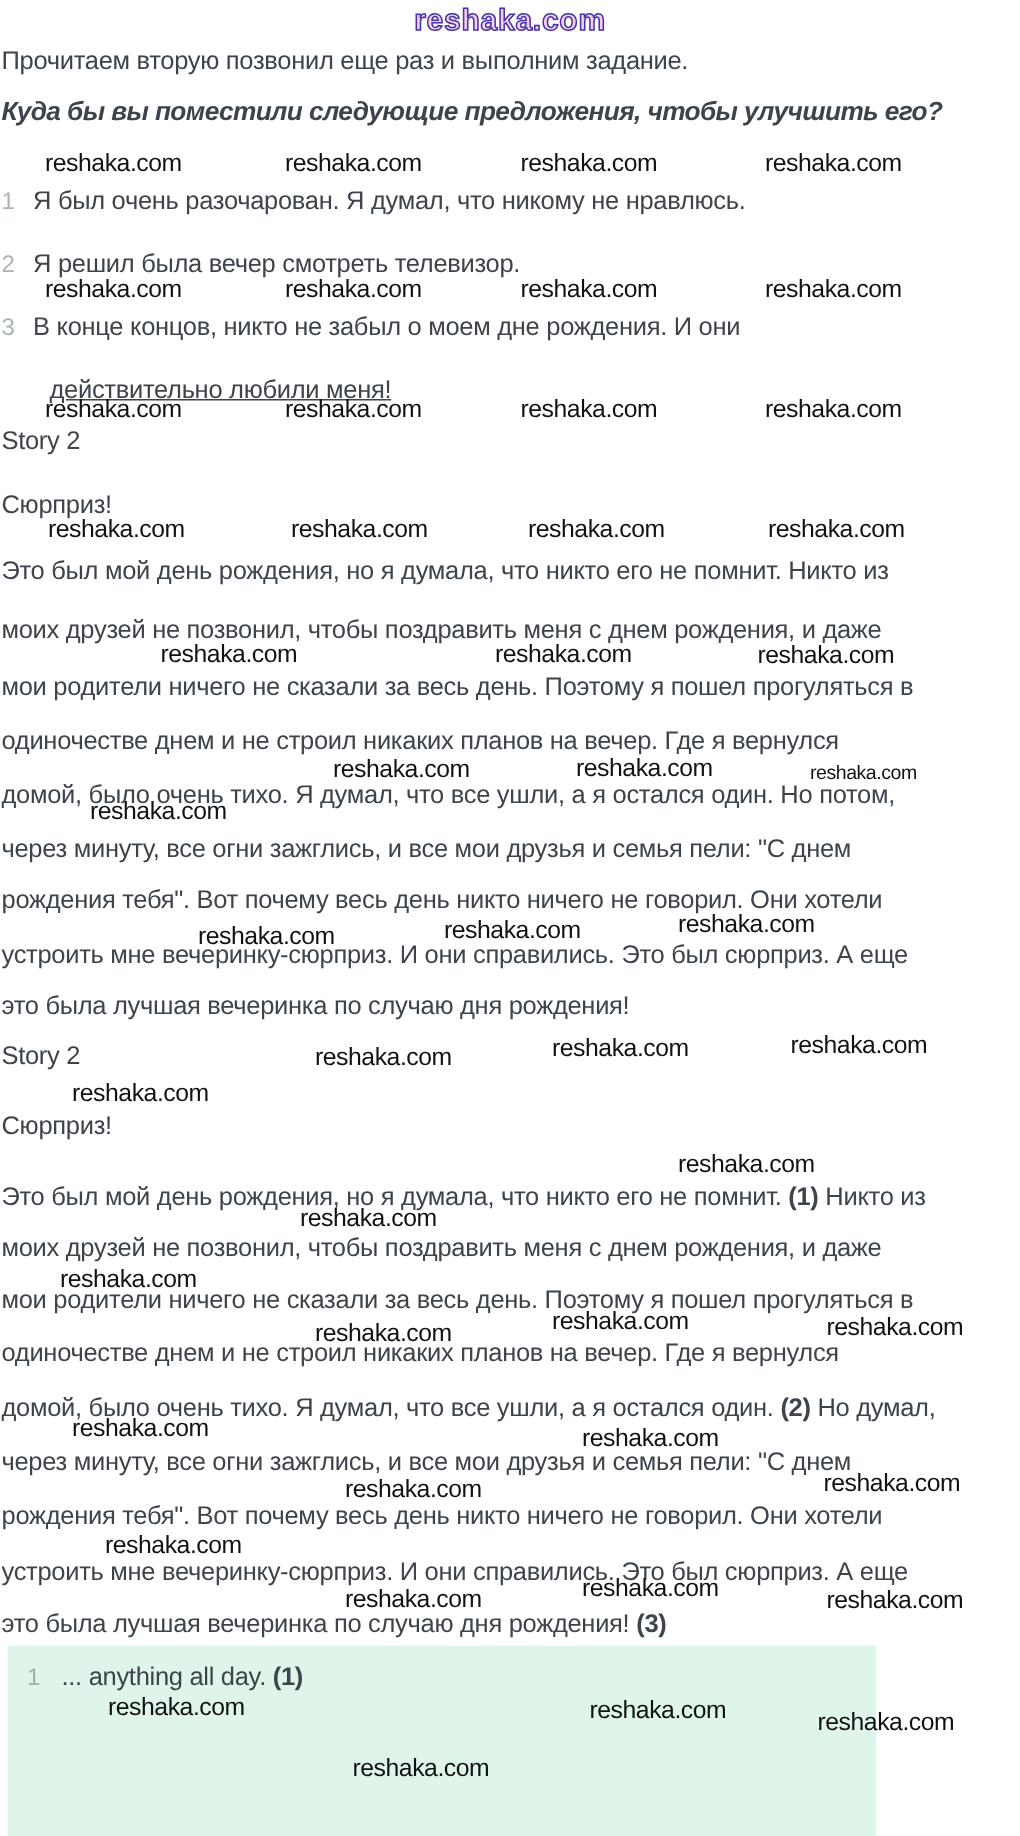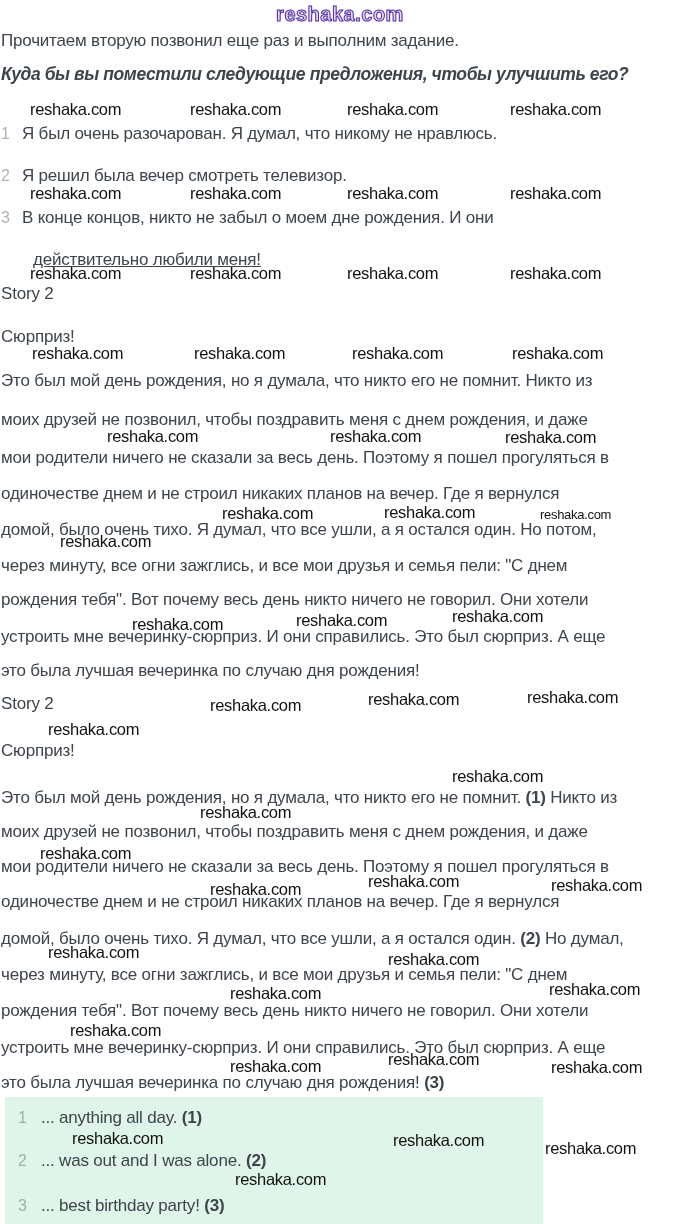--- a/index.html
+++ b/index.html
@@ -22,21 +22,21 @@
     font-size:16.5px;color:#121212;letter-spacing:-0.3px;
   }
   .wm.sm{font-size:13px;}
   .logo{
     position:absolute;top:3px;left:0;right:0;text-align:center;
     font-size:20px;font-weight:700;letter-spacing:0.5px;
     color:#f7cde9;-webkit-text-stroke:1px #4336a5;
     text-shadow:0 0 1px #c95fd0;
   }
   .answer-box{
-    position:absolute;top:1097px;left:5px;width:538px;height:127px;
+    position:absolute;top:1097px;left:5px;width:579px;height:127px;
     background:#e0f5ea;
   }
   .answer{
     position:absolute;white-space:nowrap;left:13px;
     font-size:17px;color:#3d444b;letter-spacing:-0.2px;
   }
   .answer .num{width:23px;color:#9db3a6;}
   b{font-weight:700;}
 </style>
 </head>
@@ -71,22 +71,20 @@
 <div class="line para" style="top:857px"><span>мои родители ничего не сказали за весь день. Поэтому я пошел прогуляться в</span></div>
 <div class="line para" style="top:892px"><span>одиночестве днем и не строил никаких планов на вечер. Где я вернулся</span></div>
 <div class="line para" style="top:929px"><span>домой, было очень тихо. Я думал, что все ушли, а я остался один.</span> <b>(2)</b> <span>Но думал,</span></div>
 <div class="line para" style="top:965px"><span>через минуту, все огни зажглись, и все мои друзья и семья пели: "С днем</span></div>
 <div class="line para" style="top:1001px"><span>рождения тебя". Вот почему весь день никто ничего не говорил. Они хотели</span></div>
 <div class="line para" style="top:1038px"><span>устроить мне вечеринку-сюрприз. И они справились. Это был сюрприз. А еще</span></div>
 <div class="line para" style="top:1073px"><span>это была лучшая вечеринка по случаю дня рождения!</span> <b>(3)</b></div>
 
 <div class="answer-box">
   <div class="answer" style="top:11px"><span class="num">1</span><span>... anything all day.</span> <b>(1)</b></div>
-  <div class="answer" style="top:54px"><span class="num">2</span><span>... was out and I was alone.</span> <b>(2)</b></div>
-  <div class="answer" style="top:99px"><span class="num">3</span><span>... best birthday party!</span> <b>(3)</b></div>
 </div>
 
 <span class="wm" style="left:30px;top:100px">reshaka.com</span>
 <span class="wm" style="left:190px;top:100px">reshaka.com</span>
 <span class="wm" style="left:347px;top:100px">reshaka.com</span>
 <span class="wm" style="left:510px;top:100px">reshaka.com</span>
 
 <span class="wm" style="left:30px;top:184px">reshaka.com</span>
 <span class="wm" style="left:190px;top:184px">reshaka.com</span>
 <span class="wm" style="left:347px;top:184px">reshaka.com</span>

